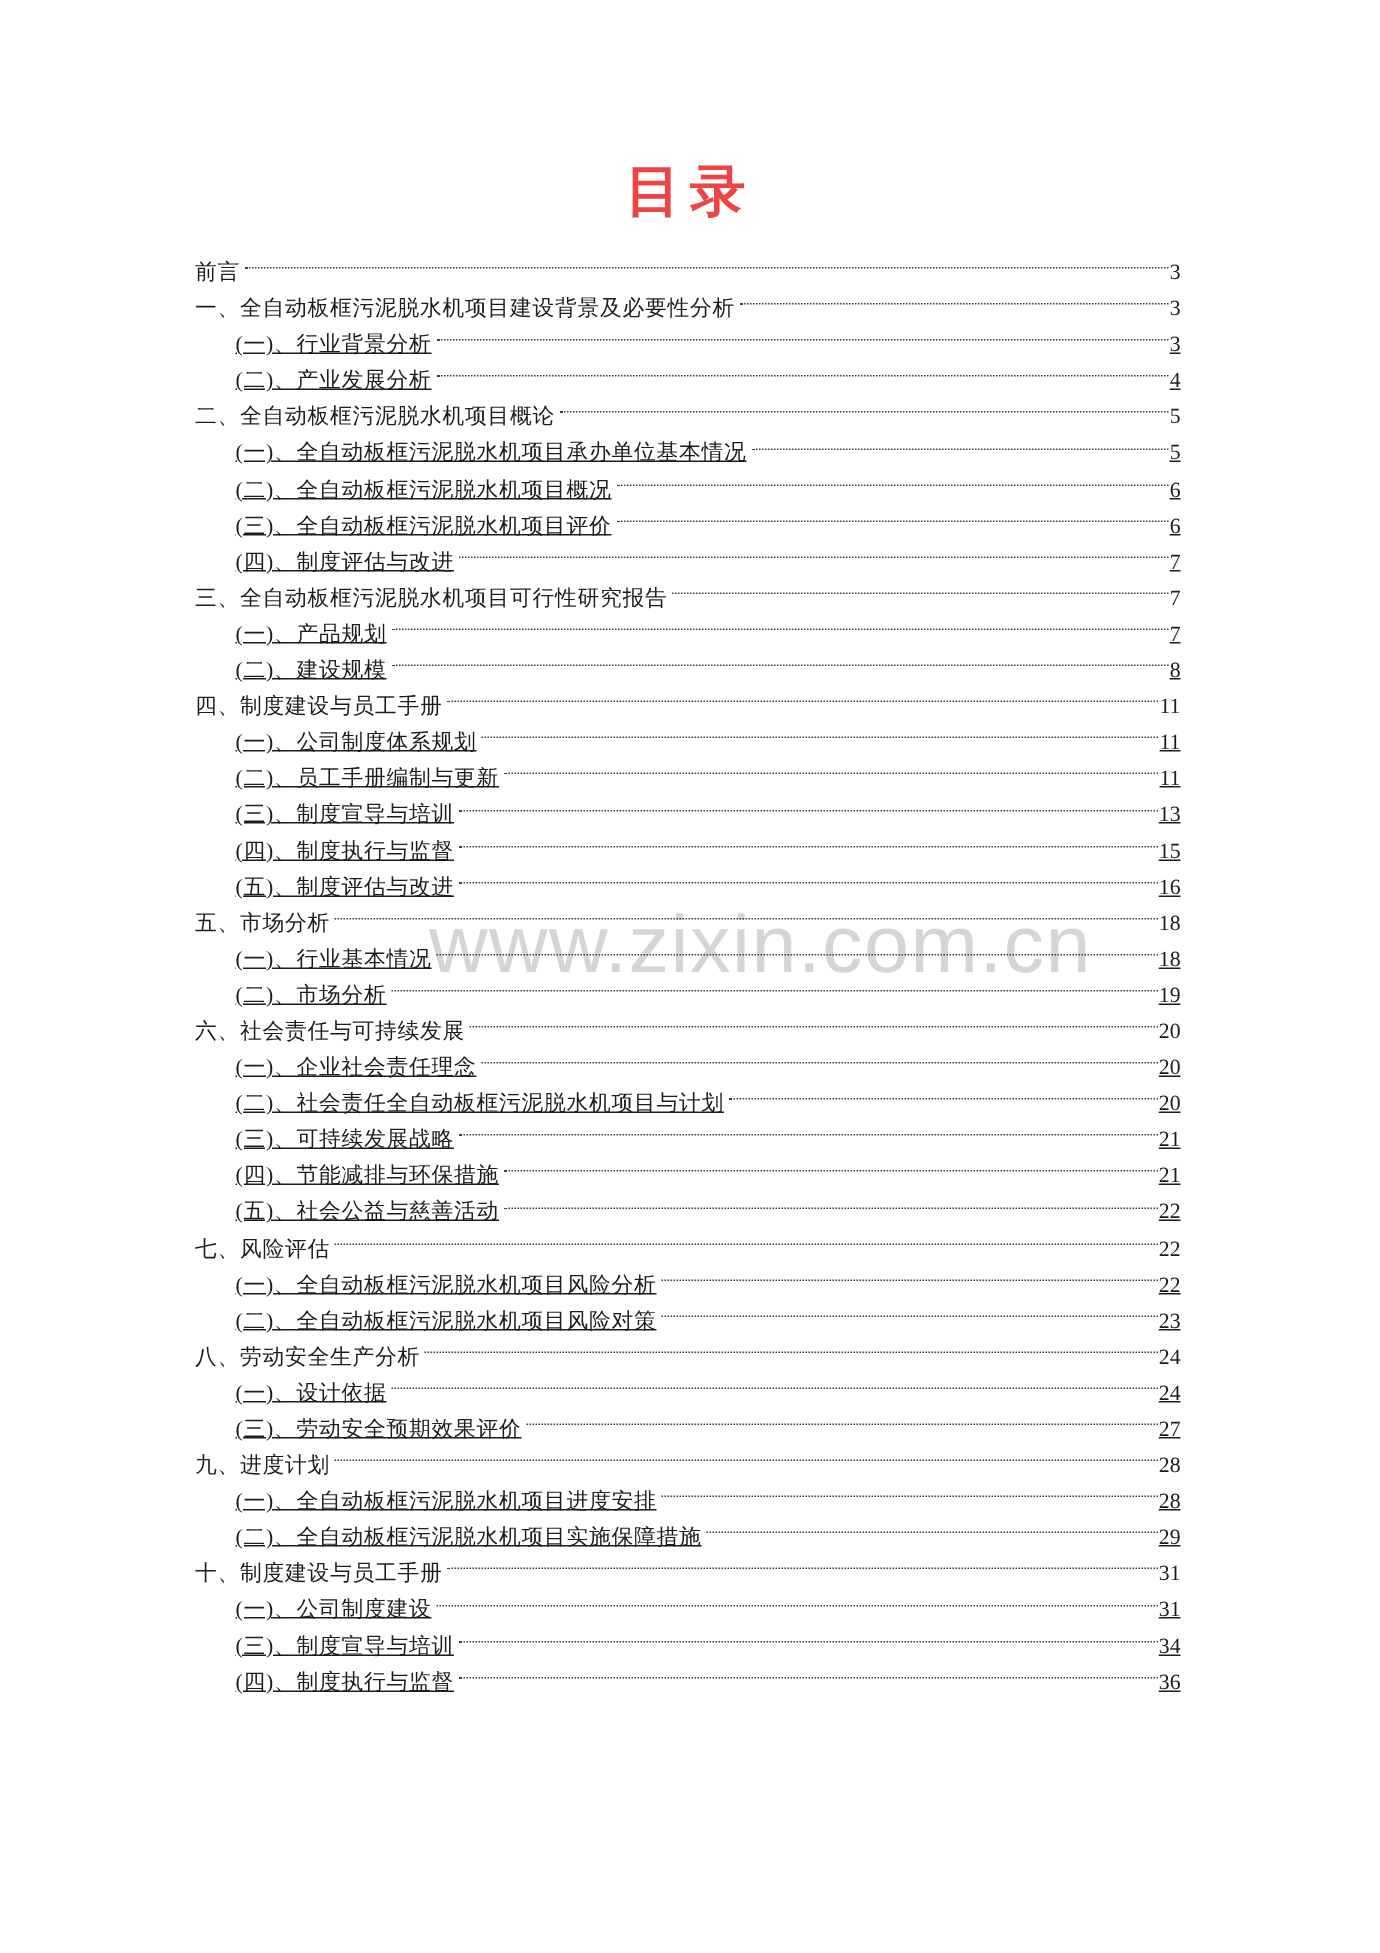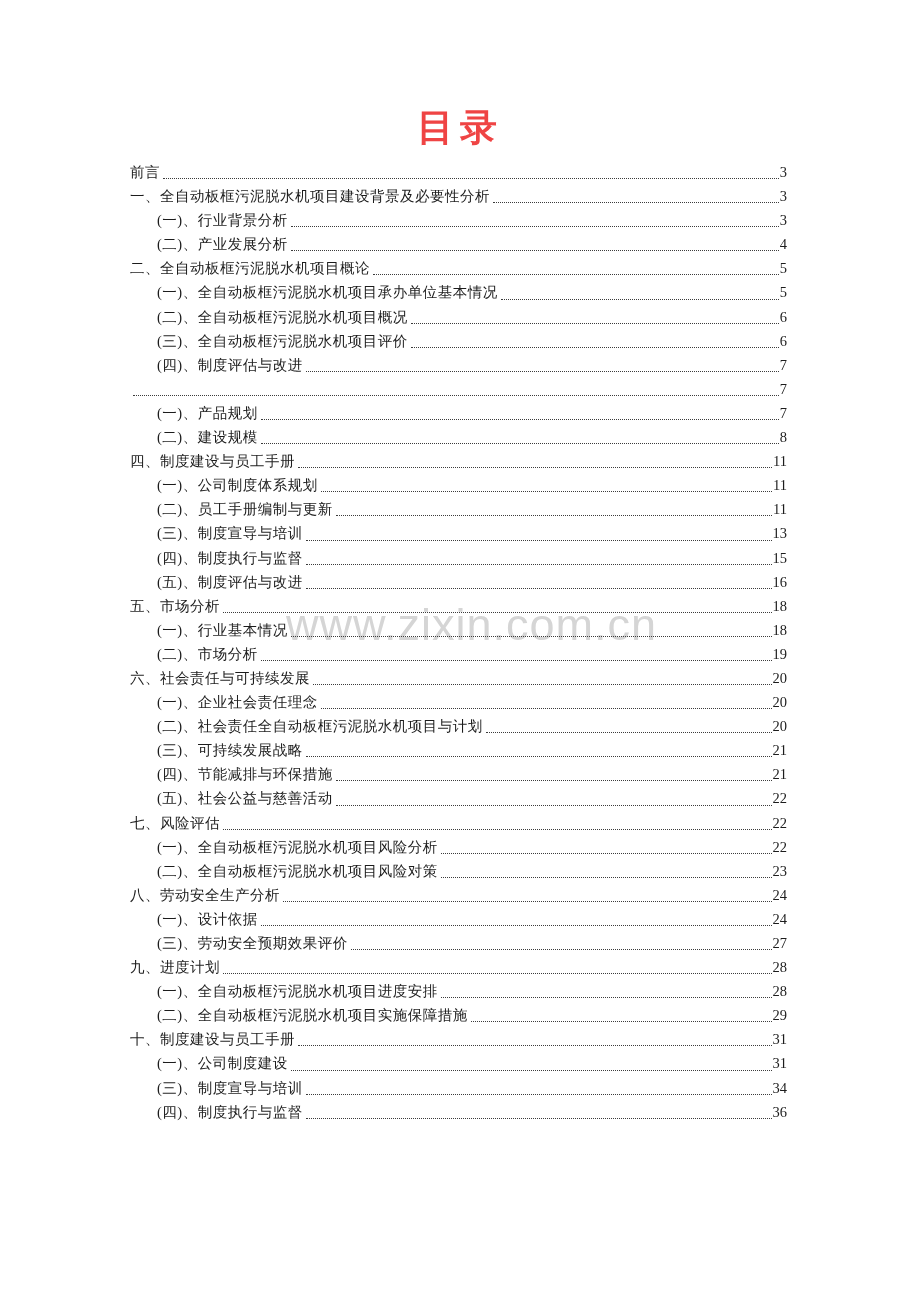--- a/index.html
+++ b/index.html
@@ -21,21 +21,21 @@
     text-align: center;
     font-size: 37px;
     font-weight: 700;
     letter-spacing: 6px;
     color: #ef4444;
   }
   .watermark {
     position: absolute;
     top: 599px; left: 286px;
     font-family: "Liberation Sans", "DejaVu Sans", sans-serif;
-    font-size: 45px;
+    font-size: 54px;
     color: #d5d5d5;
     letter-spacing: 1px;
     white-space: nowrap;
     z-index: 1;
     user-select: none;
   }
   .toc-list {
     position: absolute;
     top: 160px; left: 130px; right: 133px;
     z-index: 2;
@@ -43,24 +43,25 @@
   .toc-row {
     display: flex;
     align-items: baseline;
     height: 24.1px;
     line-height: 24.1px;
     font-size: 14.5px;
     color: #1c1c1c;
     cursor: pointer;
     text-decoration: none;
   }
-  .toc-row.lvl2 { padding-left: 27px; }
+  .toc-row.lvl2 { padding-left: 27px; text-decoration: underline; }
   .toc-label {
     white-space: nowrap;
     letter-spacing: 0.5px;
+    margin-top: 10px;
   }
   .toc-leader {
     flex: 1 1 auto;
     min-width: 8px;
     border-bottom: 1.9px dotted #3c3c3c;
     align-self: flex-end;
     margin: 0 1px 5px 3px;
   }
   .toc-page {
     white-space: nowrap;
@@ -116,20 +117,21 @@
       <span class="toc-label">(三)、全自动板框污泥脱水机项目评价</span>
       <span class="toc-leader"></span>
       <span class="toc-page">6</span>
     </div>
       <div class="toc-row lvl2">
       <span class="toc-label">(四)、制度评估与改进</span>
       <span class="toc-leader"></span>
       <span class="toc-page">7</span>
     </div>
       <div class="toc-row lvl1">
+      <span class="toc-label">三、全自动板框污泥脱水机项目可行性研究报告</span>
       <span class="toc-leader"></span>
       <span class="toc-page">7</span>
     </div>
       <div class="toc-row lvl2">
       <span class="toc-label">(一)、产品规划</span>
       <span class="toc-leader"></span>
       <span class="toc-page">7</span>
     </div>
       <div class="toc-row lvl2">
       <span class="toc-label">(二)、建设规模</span>

